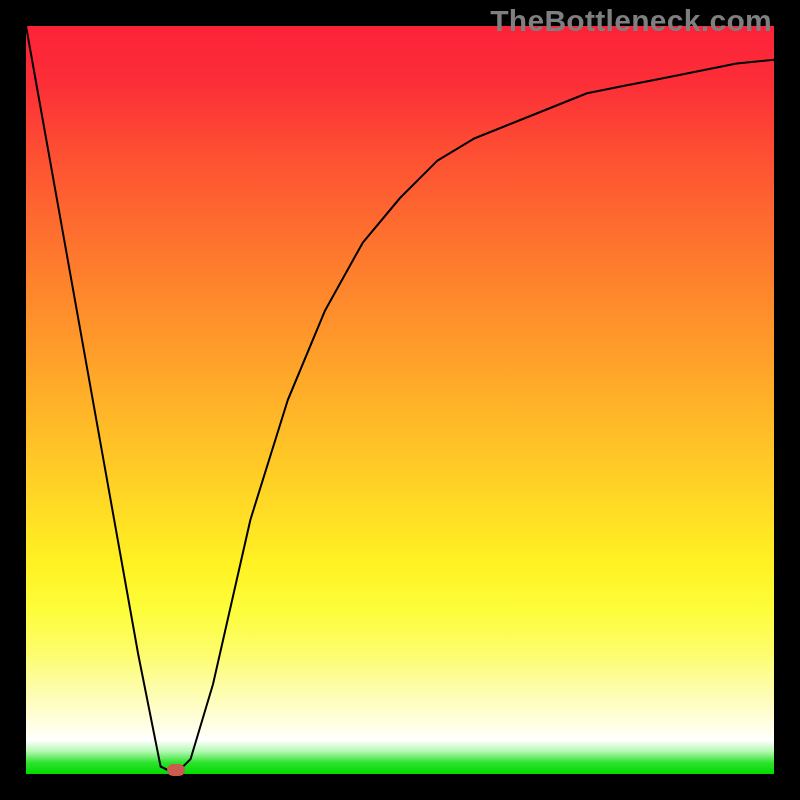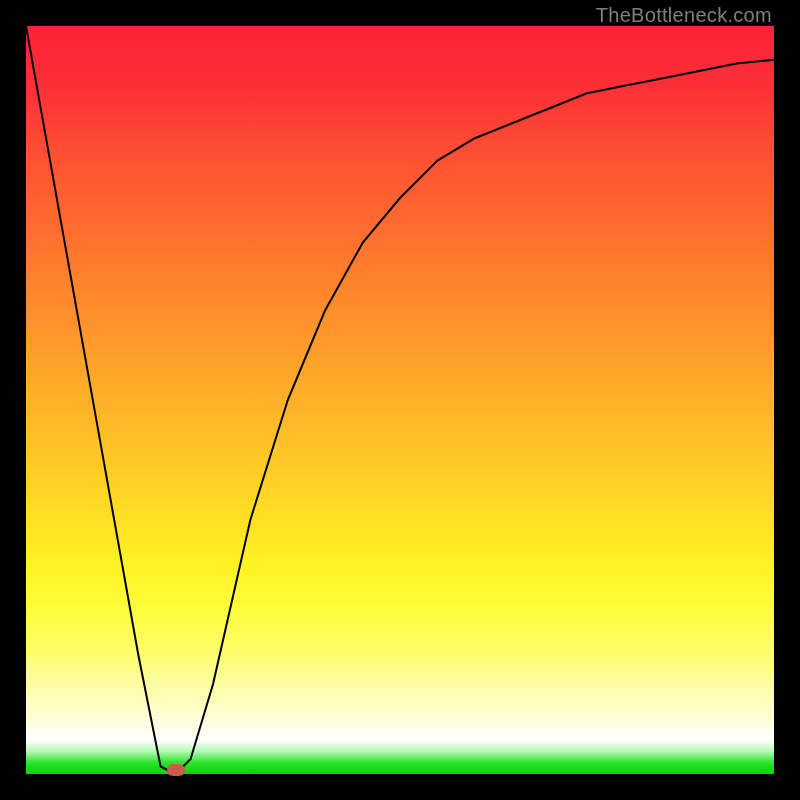--- a/index.html
+++ b/index.html
@@ -40,22 +40,22 @@
       #b0f9b0 97%,
       #2de22d 98.5%,
       #00db00 100%
     );
   }
   .watermark {
     position: absolute;
     top: 4px;
     right: 28px;
     color: #7f7f7f;
-    font-size: 20px;
-    font-weight: 400;
+    font-size: 30px;
+    font-weight: 700;
     letter-spacing: 0.3px;
   }
   .curve-svg {
     position: absolute;
     left: 0; top: 0;
     width: 100%;
     height: 100%;
     overflow: visible;
   }
   .marker {

